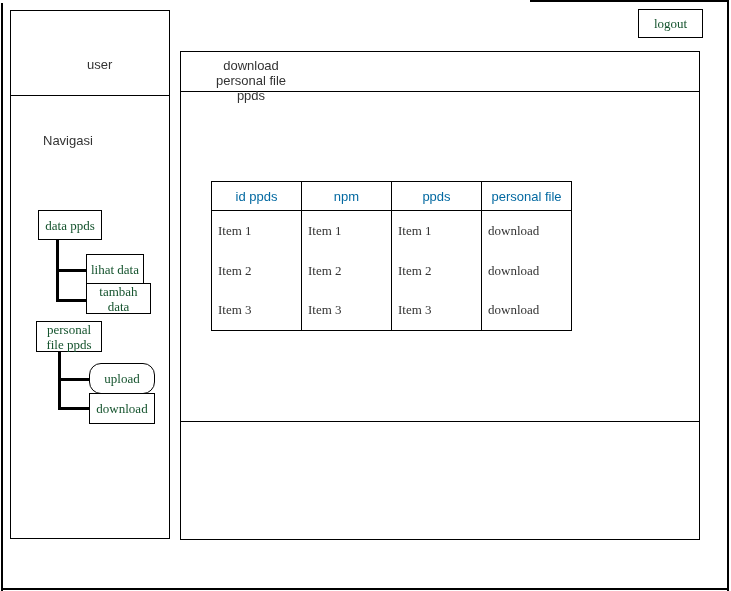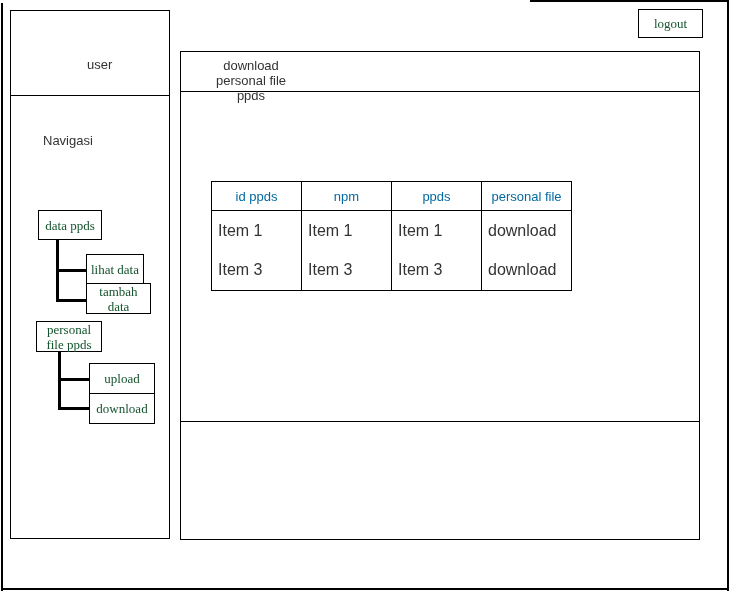--- a/index.html
+++ b/index.html
@@ -29,23 +29,24 @@
   }
   table.data col{width:90px;}
   table.data th{
     height:29px;border:1px solid #000;
     font-weight:normal;font-size:13px;color:#0369a1;
     text-align:center;padding:0;box-sizing:border-box;
   }
   table.data td{
     height:40px;
     border-left:1px solid #000;border-right:1px solid #000;
-    font-size:16px;color:#333;
+    font-size:13px;color:#333;
     text-align:left;padding:0 0 0 6px;box-sizing:border-box;
     vertical-align:middle;
+    font-family:Liberation Serif, serif;
   }
 </style>
 </head>
 <body>
 
 <div id="page">
 
   <div class="line" style="left:1px;top:3px;width:2px;height:588px;"></div>
   <div class="line" style="left:727px;top:0px;width:2px;height:591px;"></div>
   <div class="line" style="left:1px;top:588px;width:728px;height:2px;"></div>
@@ -78,21 +79,21 @@
     </div>
 
     <div class="btn" style="left:25px;top:310px;width:66px;height:31px;">
       <span>personal file ppds</span>
     </div>
 
     <div class="line" style="left:47px;top:341px;width:3px;height:58px;"></div>
     <div class="line" style="left:47px;top:367px;width:31px;height:3px;"></div>
     <div class="line" style="left:47px;top:396px;width:31px;height:3px;"></div>
 
-    <div class="btn" style="left:78px;top:352px;width:66px;height:31px;">
+    <div class="btn" style="left:78px;top:352px;width:66px;height:31px;border-radius:12px;">
       <span>upload</span>
     </div>
     <div class="btn" style="left:78px;top:382px;width:66px;height:31px;">
       <span>download</span>
     </div>
   </div>
 
   <div class="panel" style="left:180px;top:51px;width:520px;height:489px;">
 
     <div class="abs" style="left:0;top:0;width:518px;height:39px;border-bottom:1px solid #000;">
@@ -118,20 +119,26 @@
         </tr>
       </thead>
       <tbody>
         <tr>
           <td>Item 1</td>
           <td>Item 1</td>
           <td>Item 1</td>
           <td>download</td>
         </tr>
         <tr>
+          <td>Item 2</td>
+          <td>Item 2</td>
+          <td>Item 2</td>
+          <td>download</td>
+        </tr>
+        <tr>
           <td>Item 3</td>
           <td>Item 3</td>
           <td>Item 3</td>
           <td>download</td>
         </tr>
       </tbody>
     </table>
 
     <div class="line" style="left:0px;top:369px;width:518px;height:1px;"></div>
   </div>

